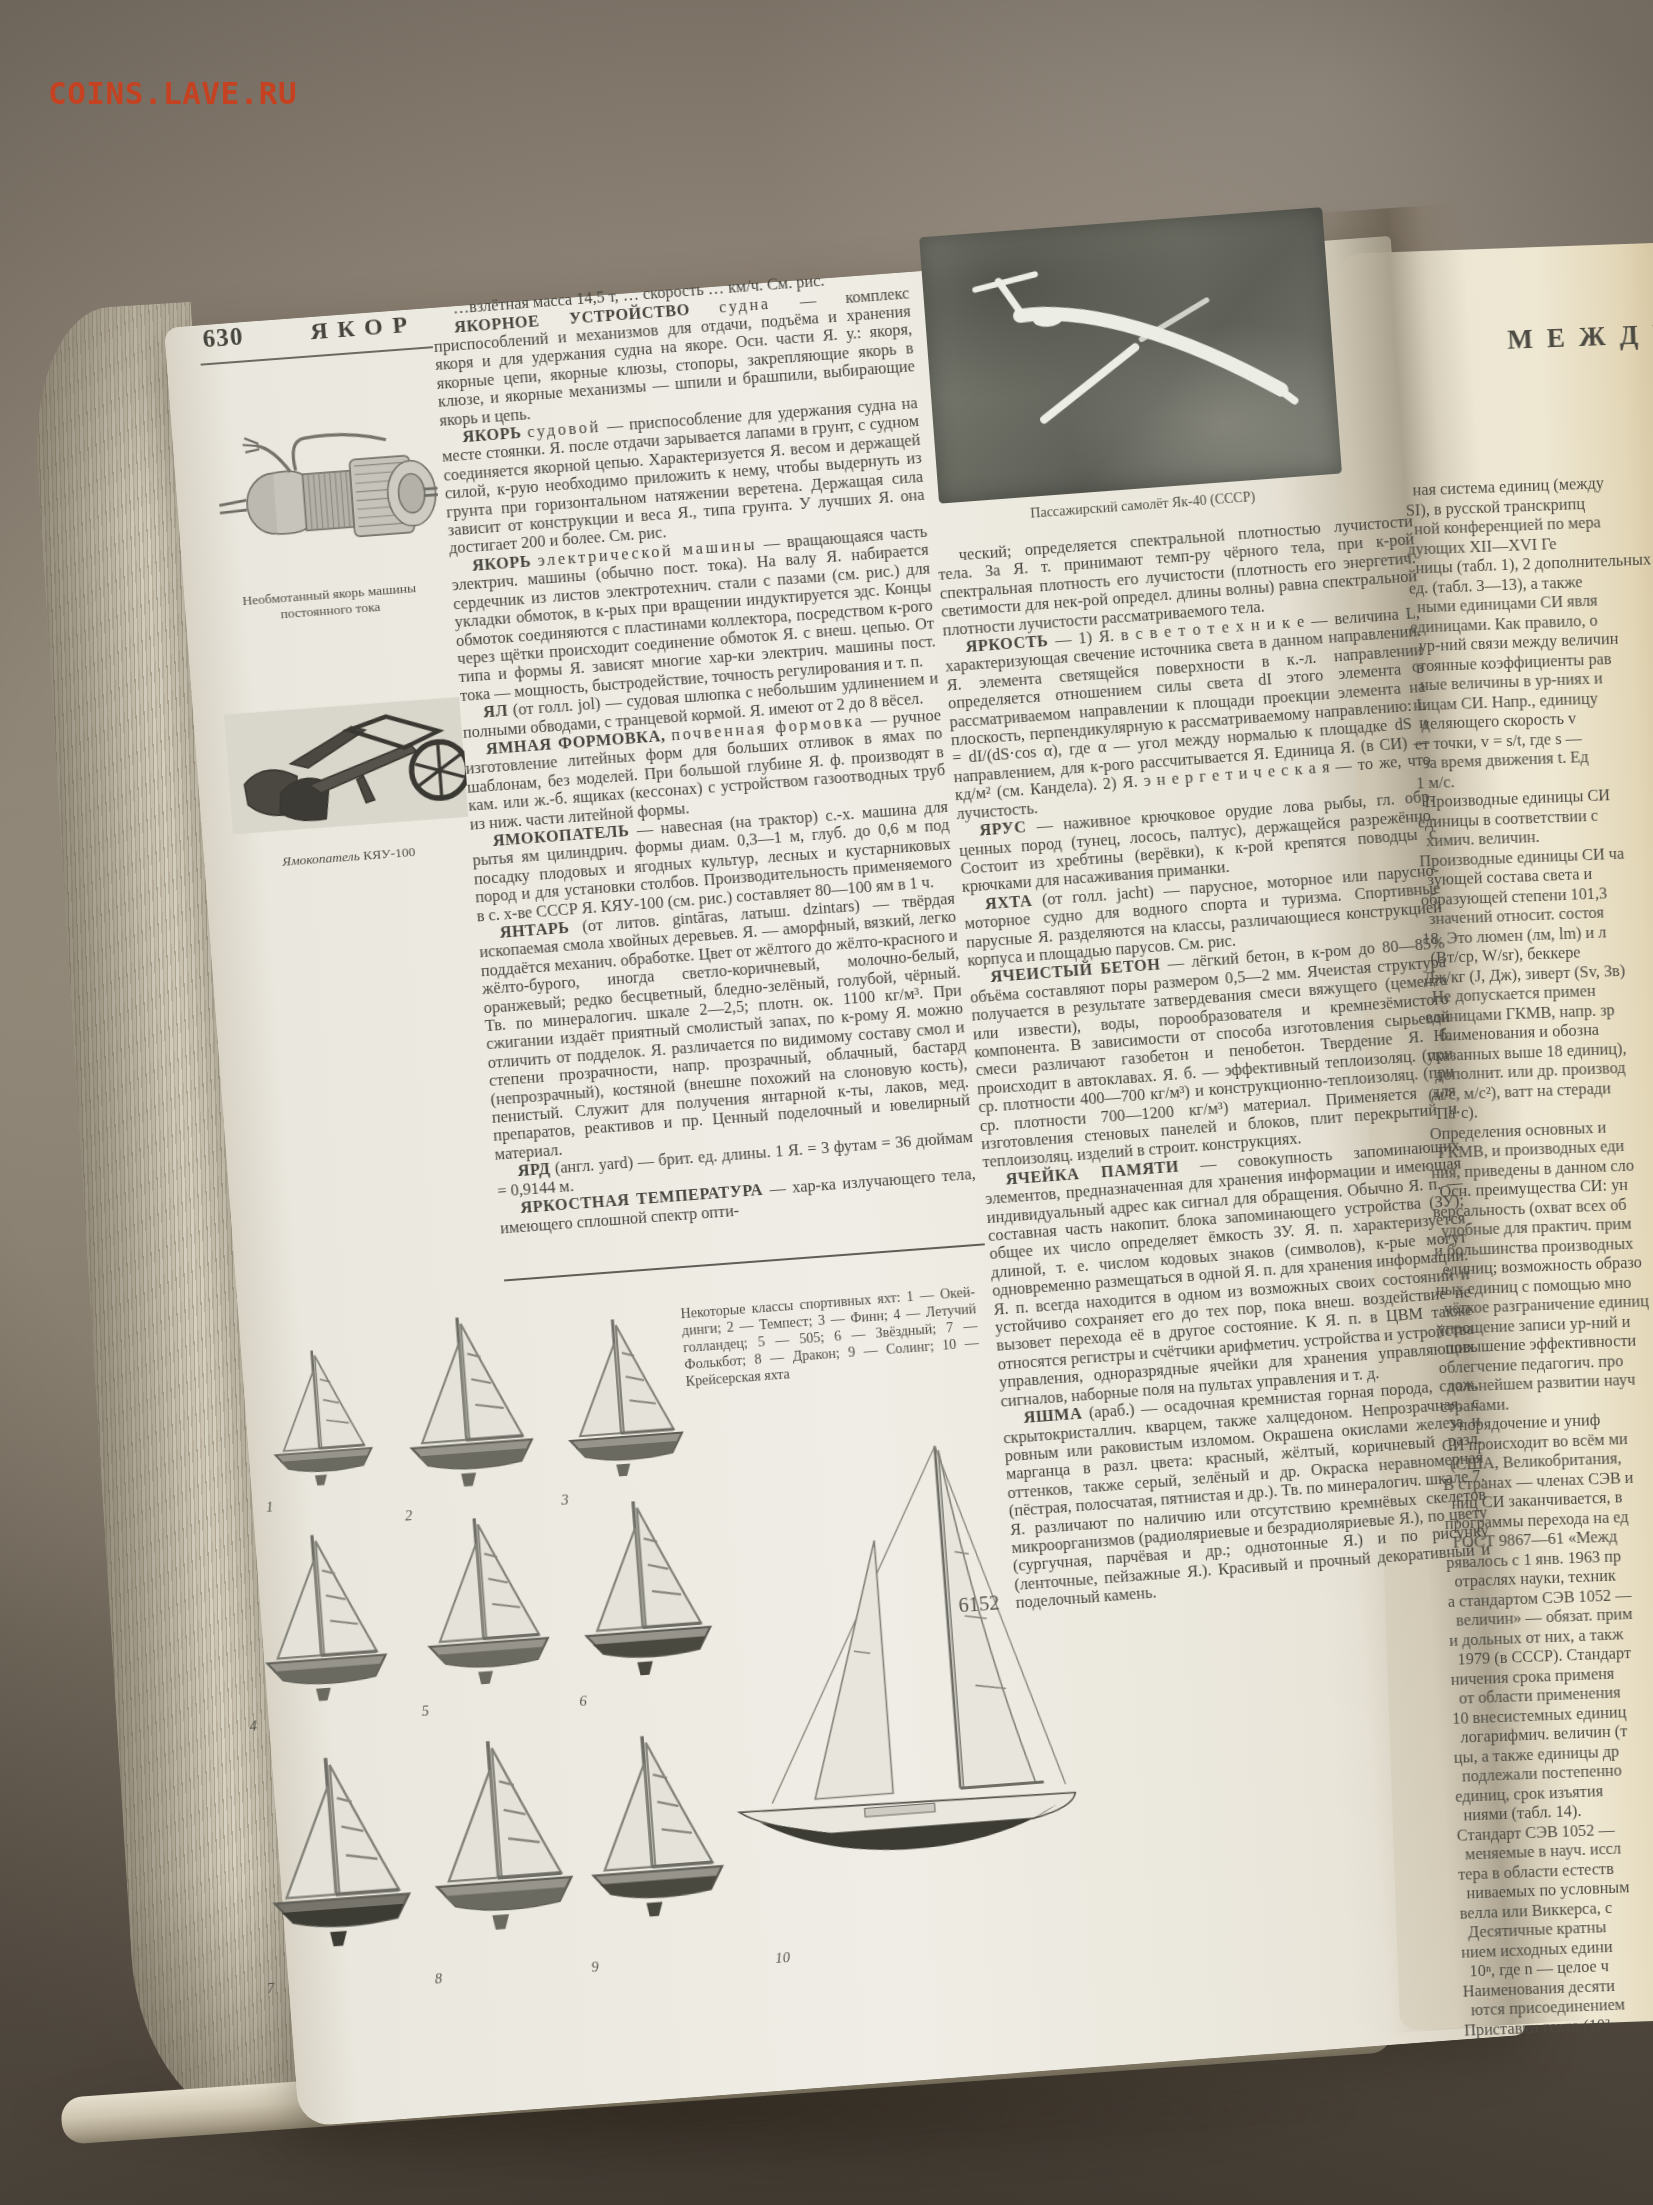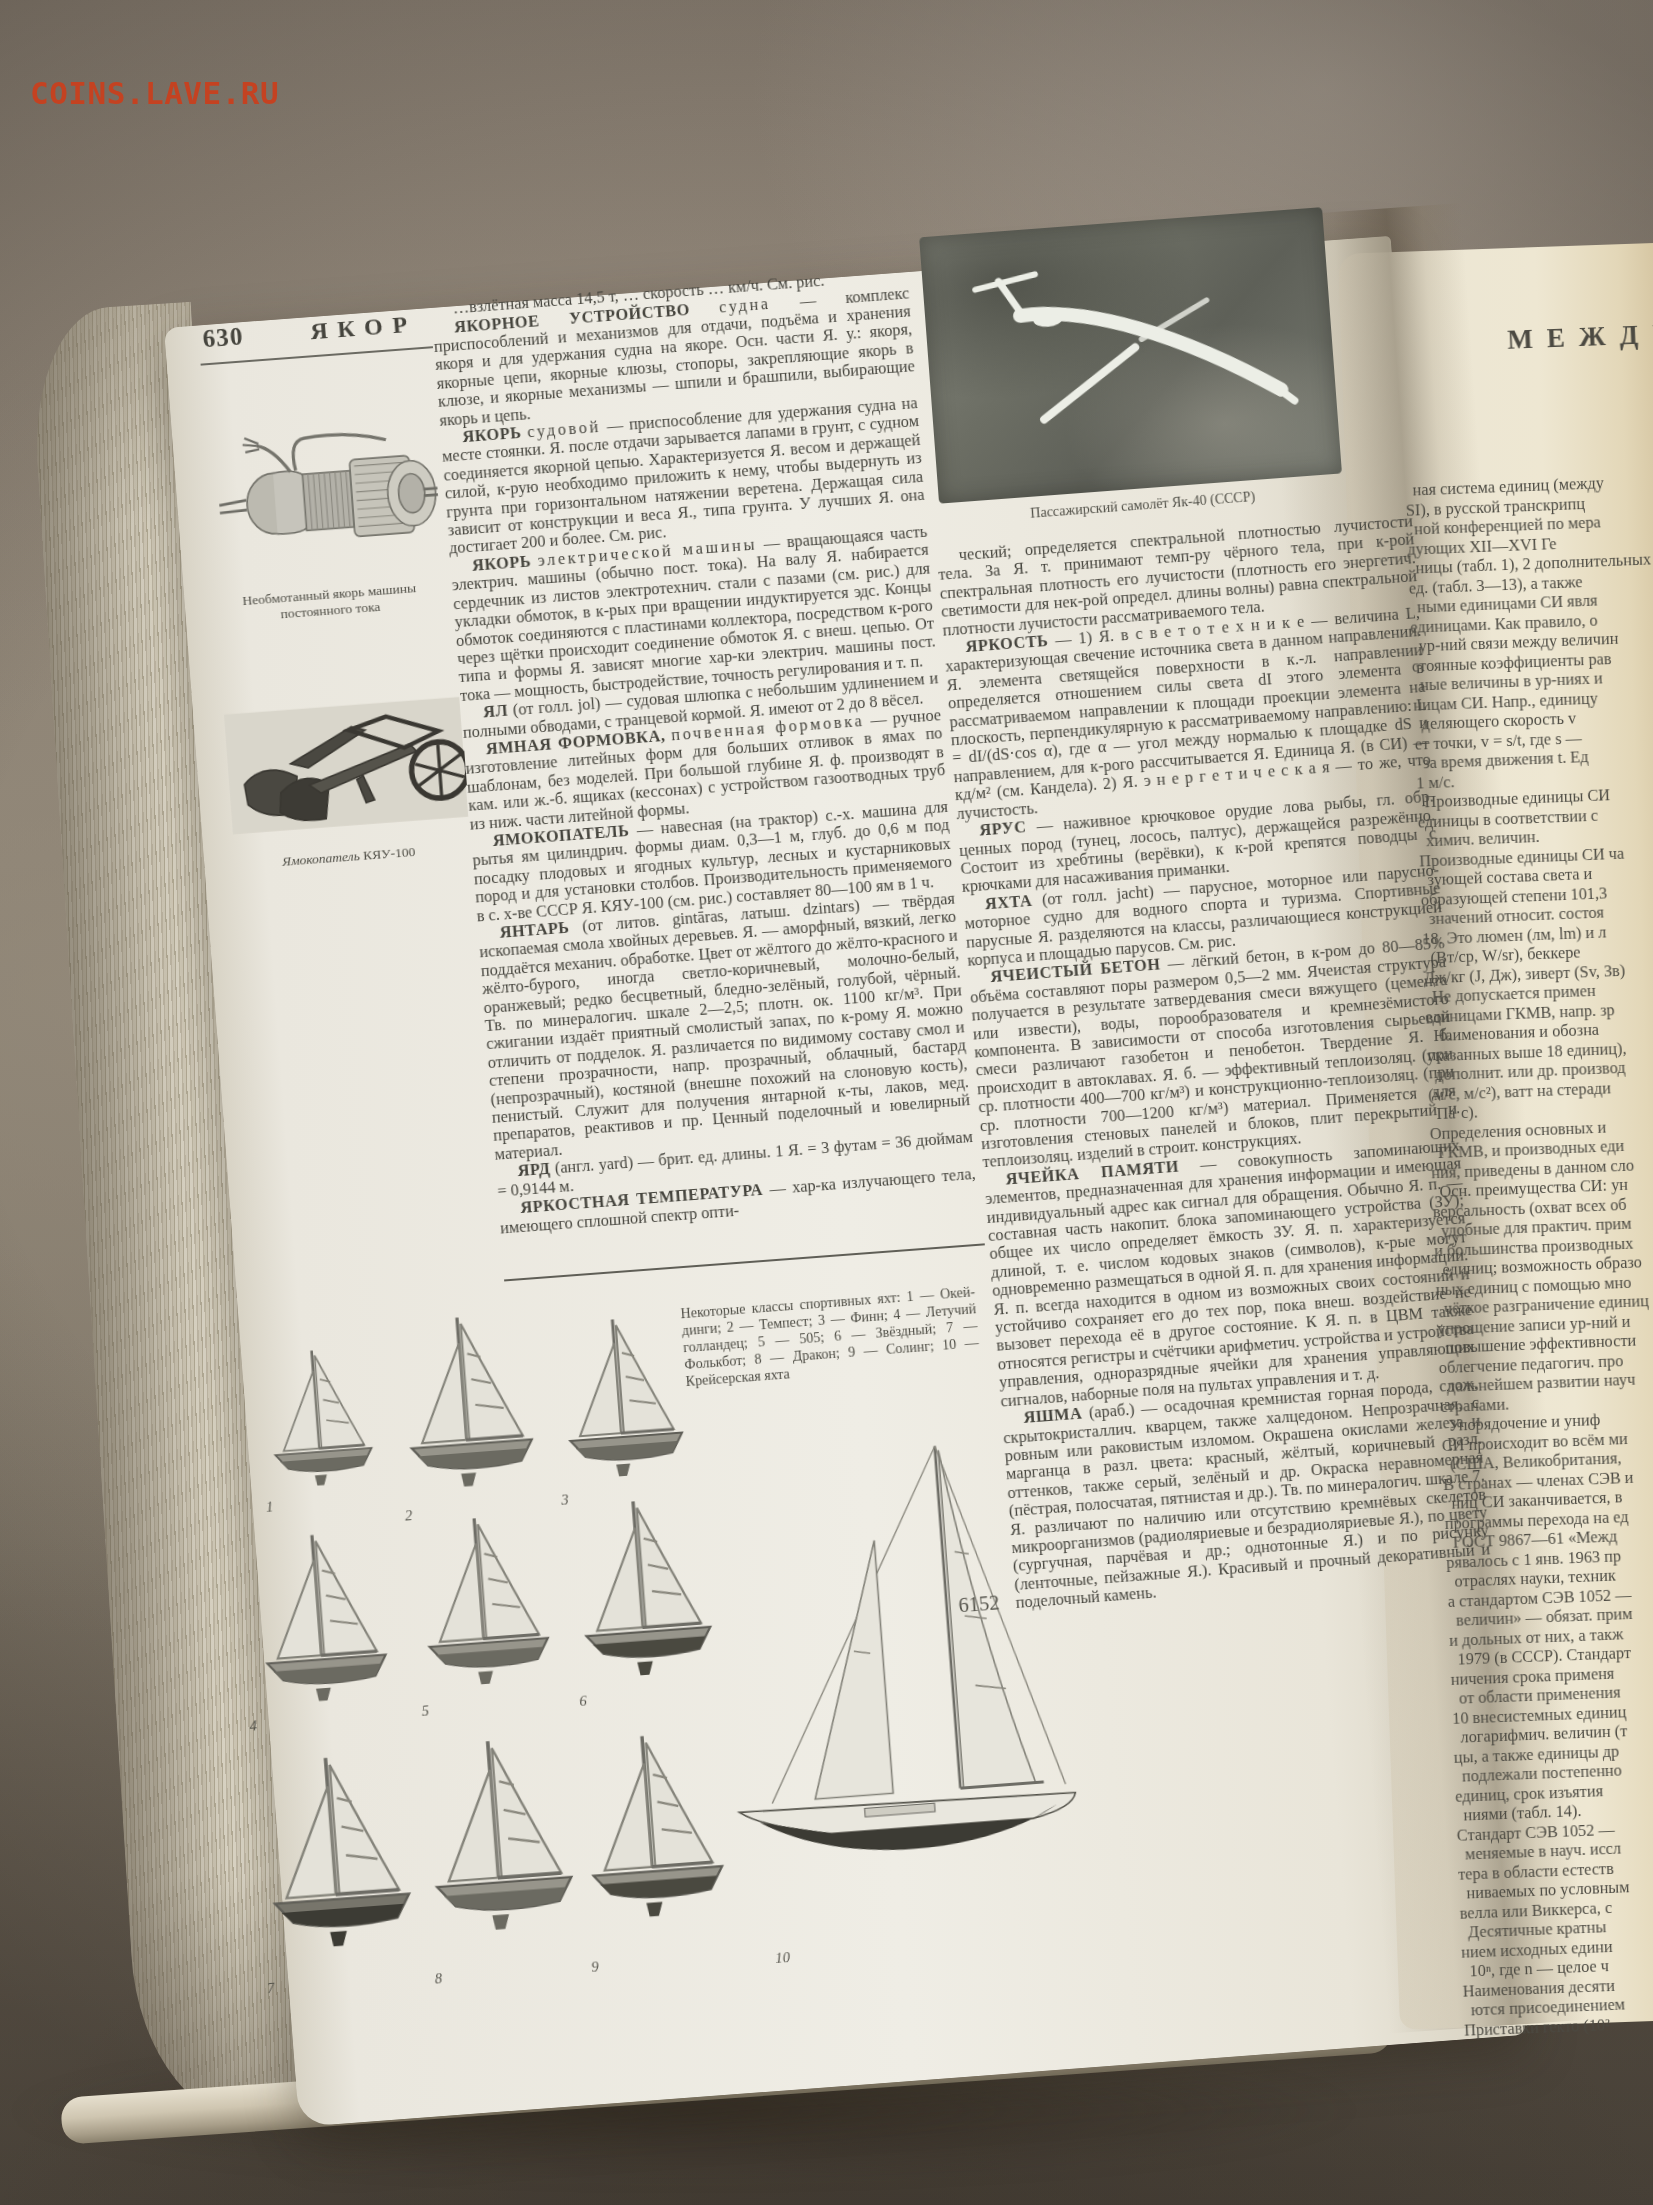--- a/index.html
+++ b/index.html
@@ -100,21 +100,21 @@
   .n7{left:-1.1px;top:652px}.n8{left:167px;top:655px}.n9{left:324px;top:655px}.n10{left:508px;top:660px}
   .yacht-caption{position:absolute;left:462px;top:9.8px;width:295px;font-size:14px;line-height:17px;
       text-align:justify;color:#4c4b43;}
   
   .run-title-right{position:absolute;left:160px;top:76px;font-weight:bold;font-size:27px;
       letter-spacing:14px;white-space:nowrap;}
   .rlines{position:absolute;left:52px;top:228px;width:379px;}
   .rline{font-size:16.3px;line-height:19.5px;white-space:nowrap;overflow:visible;}
   .rline:nth-child(odd){margin-left:7.6px;}
   
-  .watermark{position:absolute;left:30px;top:75px;z-index:9;
+  .watermark{position:absolute;left:48px;top:75px;z-index:9;
       font-family:"DejaVu Sans Mono",monospace;font-weight:bold;font-size:31px;letter-spacing:0.5px;
       color:#c8411f;opacity:.96;}
 </style>
 </head>
 <body>
 
 <div id="canvas">
 
   <svg width="0" height="0" style="position:absolute" aria-hidden="true">
     <defs>

